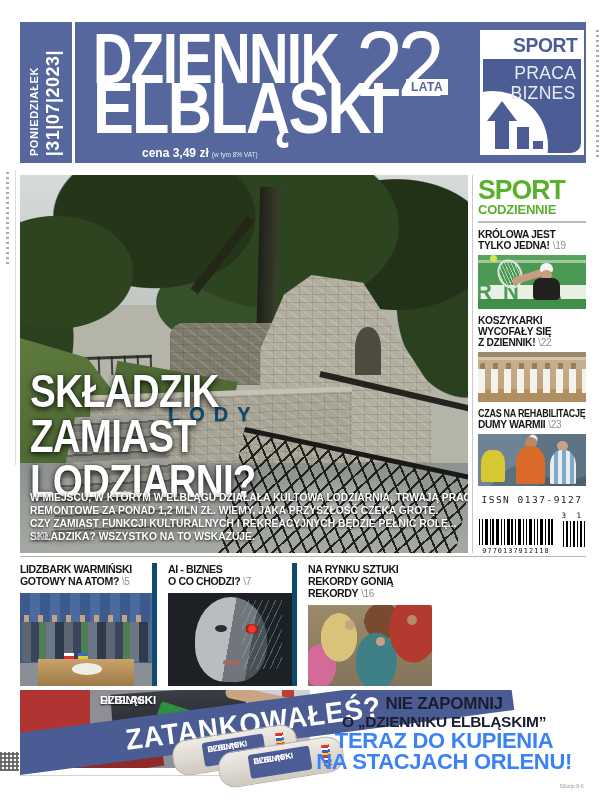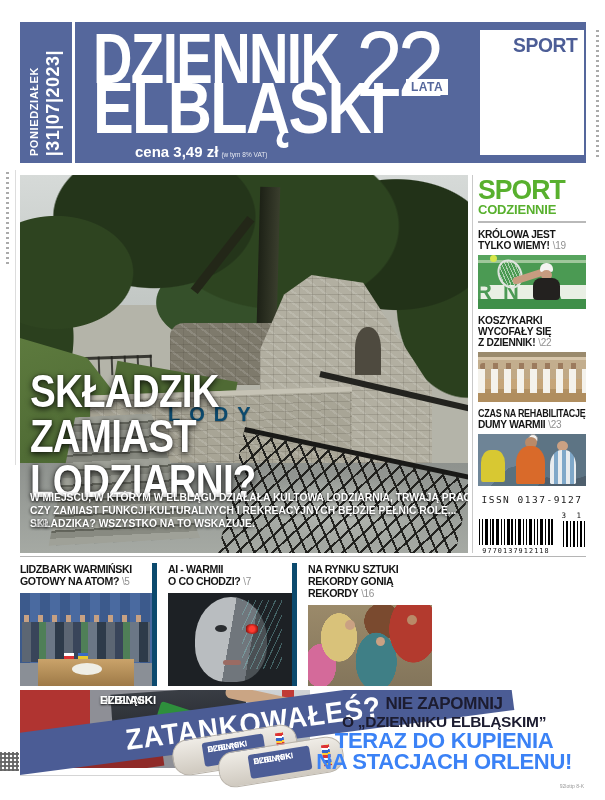--- a/index.html
+++ b/index.html
@@ -15,21 +15,21 @@
   .date{font-size:18px;letter-spacing:.5px;}
   .mast-main{position:absolute;left:55px;top:0;right:0;bottom:0;background:#55679c;}
   .title-line{position:absolute;color:#fff;font-weight:bold;transform-origin:left top;line-height:1;white-space:nowrap;}
   .t1{left:18px;top:2px;font-size:70px;letter-spacing:-2px;transform:scaleX(.78);}
   .t2{left:18px;top:50px;font-size:72px;letter-spacing:-2px;transform:scaleX(.85);}
   .anniv-num{position:absolute;left:281px;top:-4px;color:#fff;font-weight:400;font-size:92px;
              letter-spacing:-6px;line-height:1;transform:scaleX(.92);transform-origin:left top;}
   .anniv-badge{position:absolute;left:331px;top:57px;width:42px;height:16px;background:#fff;color:#55679c;
                font-size:12px;font-weight:bold;display:flex;align-items:center;justify-content:center;letter-spacing:.5px;}
   .price{position:absolute;left:60px;top:121px;color:#fff;}
-  .price-main{font-size:15px;font-weight:bold;}
+  .price-main{font-size:12px;font-weight:bold;margin-left:7px;}
   .price-vat{font-size:6.5px;opacity:.85;margin-left:3px;}
   .corner-badge{position:absolute;right:2px;top:8px;width:104px;height:125px;background:#fff;padding:2px 3px;box-sizing:border-box;}
   .badge-sport{color:#4c5d96;font-weight:bold;font-size:21px;text-align:right;letter-spacing:-.5px;
                padding:1px 4px 2px 0;transform:scaleX(.92);transform-origin:right center;}
   .badge-panel{position:relative;height:94px;background:#4c5d96;border-radius:0 0 10px 0;overflow:hidden;}
   .badge-word{position:absolute;right:5px;color:#e7ebf3;font-size:18.5px;font-weight:400;
               transform:scaleX(.95);transform-origin:right top;letter-spacing:.3px;}
   .badge-praca{top:3px;} .badge-biznes{top:23px;}
   .q-circle{position:absolute;left:-45px;bottom:-48px;width:110px;height:110px;background:#fff;border-radius:50%;}
   .growth-svg{position:absolute;left:4px;bottom:4px;}
@@ -245,20 +245,31 @@
     <div class="mast-main">
       <div class="title-line t1">DZIENNIK</div>
       <div class="title-line t2">ELBLĄSKI</div>
       <div class="anniv-num">22</div>
       <div class="anniv-badge">LATA</div>
       <div class="price">
         <span class="price-main">cena 3,49 zł</span><span class="price-vat">(w tym 8% VAT)</span>
       </div>
       <div class="corner-badge">
         <div class="badge-sport">SPORT</div>
+        <div class="badge-panel">
+          <div class="q-circle"></div>
+          <div class="badge-word badge-praca">PRACA</div>
+          <div class="badge-word badge-biznes">BIZNES</div>
+          <svg class="growth-svg" width="58" height="48" viewBox="0 0 58 48">
+            <polygon points="0,20 30,20 15,0" fill="#4c5d96"></polygon>
+            <rect x="8" y="20" width="14" height="28" fill="#4c5d96"></rect>
+            <rect x="30" y="26" width="12" height="22" fill="#4c5d96"></rect>
+            <rect x="46" y="40" width="10" height="8" fill="#4c5d96"></rect>
+          </svg>
+        </div>
       </div>
     </div>
   </div>
 
   <div class="edge-marks edge-left"></div>
   <div class="edge-marks edge-right"></div>
   <div class="fold-line"></div>
 
   <div class="lead">
     <div class="sky"></div>
@@ -278,37 +289,38 @@
     <div class="rail-slope"></div>
     <div class="fence"></div>
     <div class="lody">LODY</div>
     <div class="headline">
       <div>SKŁADZIK</div>
       <div>ZAMIAST</div>
       <div>LODZIARNI?</div>
     </div>
     <div class="standfirst">
       <div>W MIEJSCU, W KTÓRYM W ELBLĄGU DZIAŁAŁA KULTOWA LODZIARNIA, TRWAJĄ PRACE</div>
+      <div>REMONTOWE ZA PONAD 1,2 MLN ZŁ. WIEMY, JAKA PRZYSZŁOŚĆ CZEKA GROTĘ.</div>
       <div>CZY ZAMIAST FUNKCJI KULTURALNYCH I REKREACYJNYCH BĘDZIE PEŁNIĆ ROLĘ...</div>
       <div>
           <span>SKŁADZIKA? WSZYSTKO NA TO WSKAZUJE.</span>
           <span class="sf-ref">\10</span>
         </div>
     </div>
   </div>
 
   <div class="vdiv"></div>
 
   <div class="rail">
     <div class="rail-title">SPORT</div>
     <div class="rail-sub">CODZIENNIE</div>
 
     <div class="rail-story">
       <div class="rs-line">KRÓLOWA JEST</div>
-      <div class="rs-line"><span>TYLKO WIEMY!</span><span class="ref">\19</span></div>
+      <div class="rs-line"><span>TYLKO JEDNA!</span><span class="ref">\19</span></div>
       <div class="rail-img img-tennis">
         <div class="court-letters">RN A</div>
         <div class="racket"></div>
         <div class="ball"></div>
         <div class="tp-arms"></div>
         <div class="tp-cap"></div>
         <div class="tp-head"></div>
         <div class="tp-body"></div>
       </div>
     </div>
@@ -354,21 +366,21 @@
         <div class="curtain"></div>
         <div class="crowd-heads"></div>
         <div class="crowd"></div>
         <div class="table"></div>
         <div class="flowers"></div>
         <div class="flag flag-pl"></div>
         <div class="flag flag-ua"></div>
       </div>
     </div>
     <div class="teaser">
-      <div class="tz-line">AI - WARMII</div>
+      <div class="tz-line">AI - BIZNES</div>
       <div class="tz-line"><span>O CO CHODZI?</span><span class="ref">\7</span></div>
       <div class="teaser-img ti-tall img-ai">
         <div class="face"></div>
         <div class="circuits"></div>
         <div class="eye-l"></div>
         <div class="eye-r"></div>
         <div class="lips"></div>
       </div>
     </div>
     <div class="teaser">

